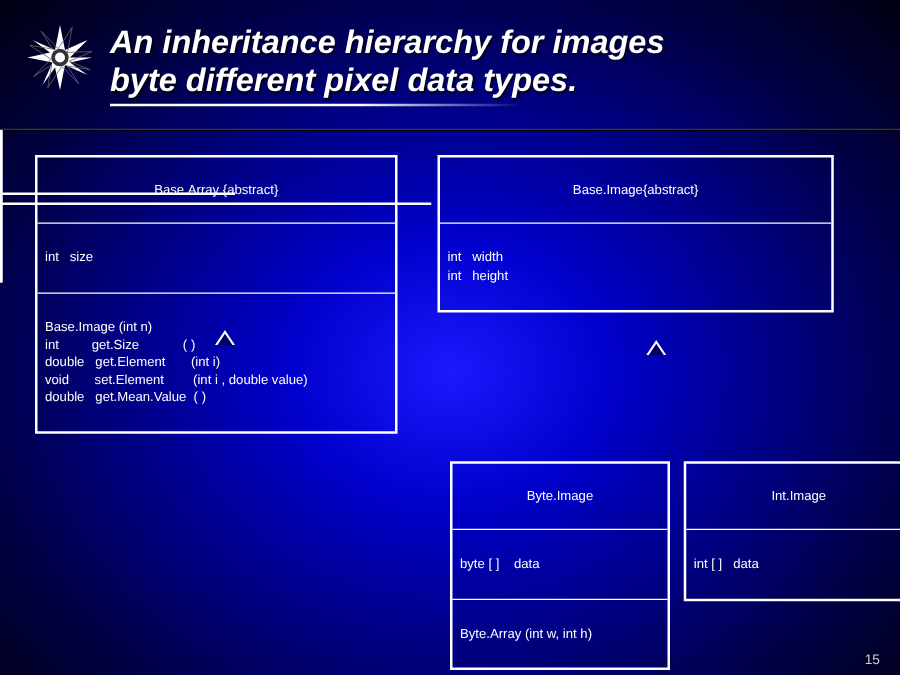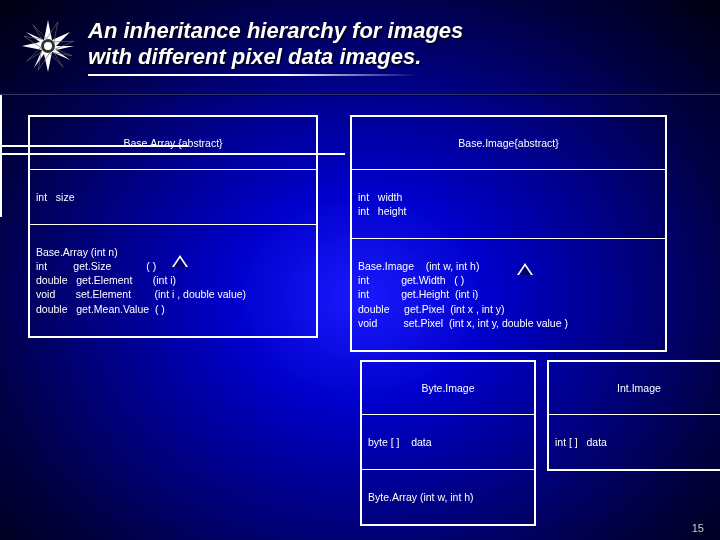--- a/index.html
+++ b/index.html
@@ -8,21 +8,21 @@
     height: 540px;
     background: radial-gradient(ellipse at 50% 55%, #1a1aff 0%, #0000cc 25%, #000088 50%, #000044 75%, #000011 100%);
     font-family: Arial, Helvetica, sans-serif;
     color: #fff;
     position: relative;
     overflow: hidden;
   }
   .header { padding: 18px 20px 6px 20px; display: flex; align-items: flex-start; gap: 12px; }
   .star-icon { width: 56px; height: 56px; flex-shrink: 0; }
   .title-area { flex: 1; }
-  .title-line { font-size: 22px; font-weight: bold; font-style: italic; color: #fff; text-shadow: 1px 1px 2px #000; line-height: 1.2; }
+  .title-line { font-size: 26px; font-weight: bold; font-style: italic; color: #fff; text-shadow: 1px 1px 2px #000; line-height: 1.2; }
   .underline { height: 2px; background: linear-gradient(to right, #fff 0%, #fff 60%, transparent 100%); margin-top: 3px; width: 330px; }
   .divider { height: 1px; background: #333366; margin: 12px 0 0 0; box-shadow: 0 1px 0 #000; }
   .content { position: relative; height: 420px; }
 
   .uml-box { position: absolute; border: 2px solid #fff; background: transparent; font-size: 10.5px; }
   .uml-row { border-bottom: 1px solid #fff; padding: 20px 6px; }
   .uml-row:last-child { border-bottom: none; }
   .uml-title { text-align: center; font-weight: normal; }
   .uml-methods { font-family: Arial, Helvetica, sans-serif; white-space: pre; line-height: 1.35; }
 
@@ -47,47 +47,42 @@
   <svg class="star-icon" viewBox="0 0 56 56">
     <g transform="translate(28,28)">
       <polygon points="0,-26 4,-6 22,-14 8,0 26,0 8,4 22,14 4,6 0,26 -4,8 -14,22 -6,4 -26,0 -8,-4 -22,-14 -4,-6" fill="#fff"></polygon>
       <polygon points="0,-26 4,-6 22,-14 8,0 26,0 8,4 22,14 4,6 0,26 -4,8 -14,22 -6,4 -26,0 -8,-4 -22,-14 -4,-6" fill="none" stroke="#666" stroke-width="0.6" transform="rotate(22)"></polygon>
       <circle cx="0" cy="0" r="7" fill="#333"></circle>
       <circle cx="0" cy="0" r="4" fill="#fff"></circle>
     </g>
   </svg>
   <div class="title-area">
     <div class="title-line">An inheritance hierarchy for images</div>
-    <div class="title-line">with different pixel data images.</div>
+    <div class="title-line">byte different pixel data types.</div>
     <div class="underline"></div>
   </div>
 </div>
 <div class="divider"></div>
 
 <div class="content">
 
   <div class="uml-box box-basearray">
     <div class="uml-row uml-title">Base.Array {abstract}</div>
     <div class="uml-row uml-methods">int   size</div>
-    <div class="uml-row uml-methods">Base.Array (int n)
+    <div class="uml-row uml-methods">Base.Image (int n)
 int         get.Size            ( )
 double   get.Element       (int i)
 void       set.Element        (int i , double value)
 double   get.Mean.Value  ( )</div>
   </div>
 
   <div class="uml-box box-baseimage">
     <div class="uml-row uml-title">Base.Image{abstract}</div>
     <div class="uml-row uml-methods">int   width
 int   height</div>
-    <div class="uml-row uml-methods">Base.Image    (int w, int h)
-int           get.Width   ( )
-int           get.Height  (int i)
-double     get.Pixel  (int x , int y)
-void         set.Pixel  (int x, int y, double value )</div>
   </div>
 
   <div class="uml-box box-byteimage">
     <div class="uml-row uml-title">Byte.Image</div>
     <div class="uml-row uml-methods">byte [ ]    data</div>
     <div class="uml-row uml-methods">Byte.Array (int w, int h)</div>
   </div>
 
   <div class="uml-box box-intimage">
     <div class="uml-row uml-title">Int.Image</div>

